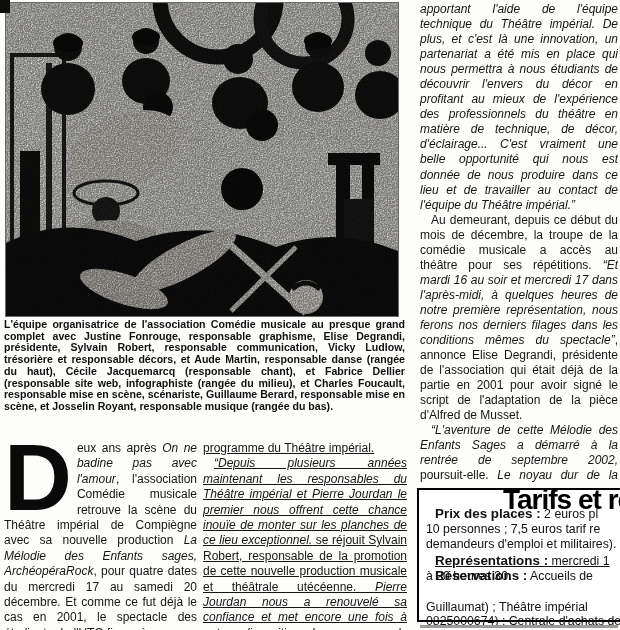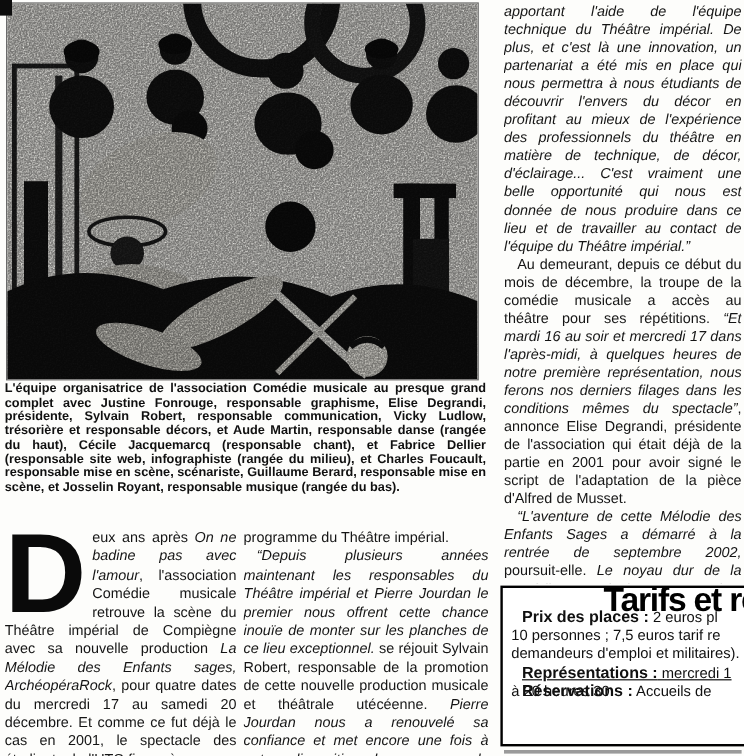--- a/index.html
+++ b/index.html
@@ -15,21 +15,21 @@
   
   #caption{
     position:absolute;left:4px;top:319px;width:401px;
     font-size:10.6px;line-height:11.7px;font-weight:bold;
     text-align:justify;color:#101010;
   }
   
   .col{position:absolute;top:441px;height:189px;overflow:hidden;
     font-size:12px;line-height:15.4px;text-align:justify;color:#151515;}
   #col1{left:4px;width:193px;}
-  #col2{left:203px;width:204px;}
+  #col2{left:203px;width:204px;text-decoration:underline;}
   #col3{position:absolute;left:420px;top:2px;width:198px;height:484px;overflow:hidden;
     font-size:12px;line-height:15.05px;text-align:justify;color:#151515;}
   .col p, #col3 p{margin:0;}
   .indent{text-indent:11px;}
   .it{font-style:italic;}
   #dropcap{
     float:left;font-weight:bold;font-size:94px;line-height:68px;
     margin:3px 5px 0 0;color:#0a0a0a;font-family:"Liberation Sans",sans-serif;
   }
   
@@ -150,17 +150,19 @@
   </div>
 
   <div id="tariff-box">
     <div id="tariff-title">Tarifs et ré</div>
     <div class="tariff-line tl-indent" style="top:16px;"><b>Prix des places :</b><span> 2 euros pl</span></div>
     <div class="tariff-line" style="top:32px;">10 personnes ; 7,5 euros tarif re</div>
     <div class="tariff-line" style="top:47px;">demandeurs d'emploi et militaires).</div>
     <div class="tariff-line tl-indent" style="top:63px;text-decoration:underline;"><b>Représentations :</b><span> mercredi 1</span></div>
     <div class="tariff-line" style="top:79px;">à 20 heures 30.</div>
     <div class="tariff-line tl-indent" style="top:78px;"><b>Réservations :</b><span> Accueils de</span></div>
+    <div class="tariff-line" style="top:110px;">Guillaumat)  ;  Théâtre  impérial</div>
+    <div class="tariff-line" style="top:124px;">0825000674) ; Centrale d'achats de</div>
   </div>
 
   <div id="divider-line"></div>
 
 </div>
 
 </body></html>

